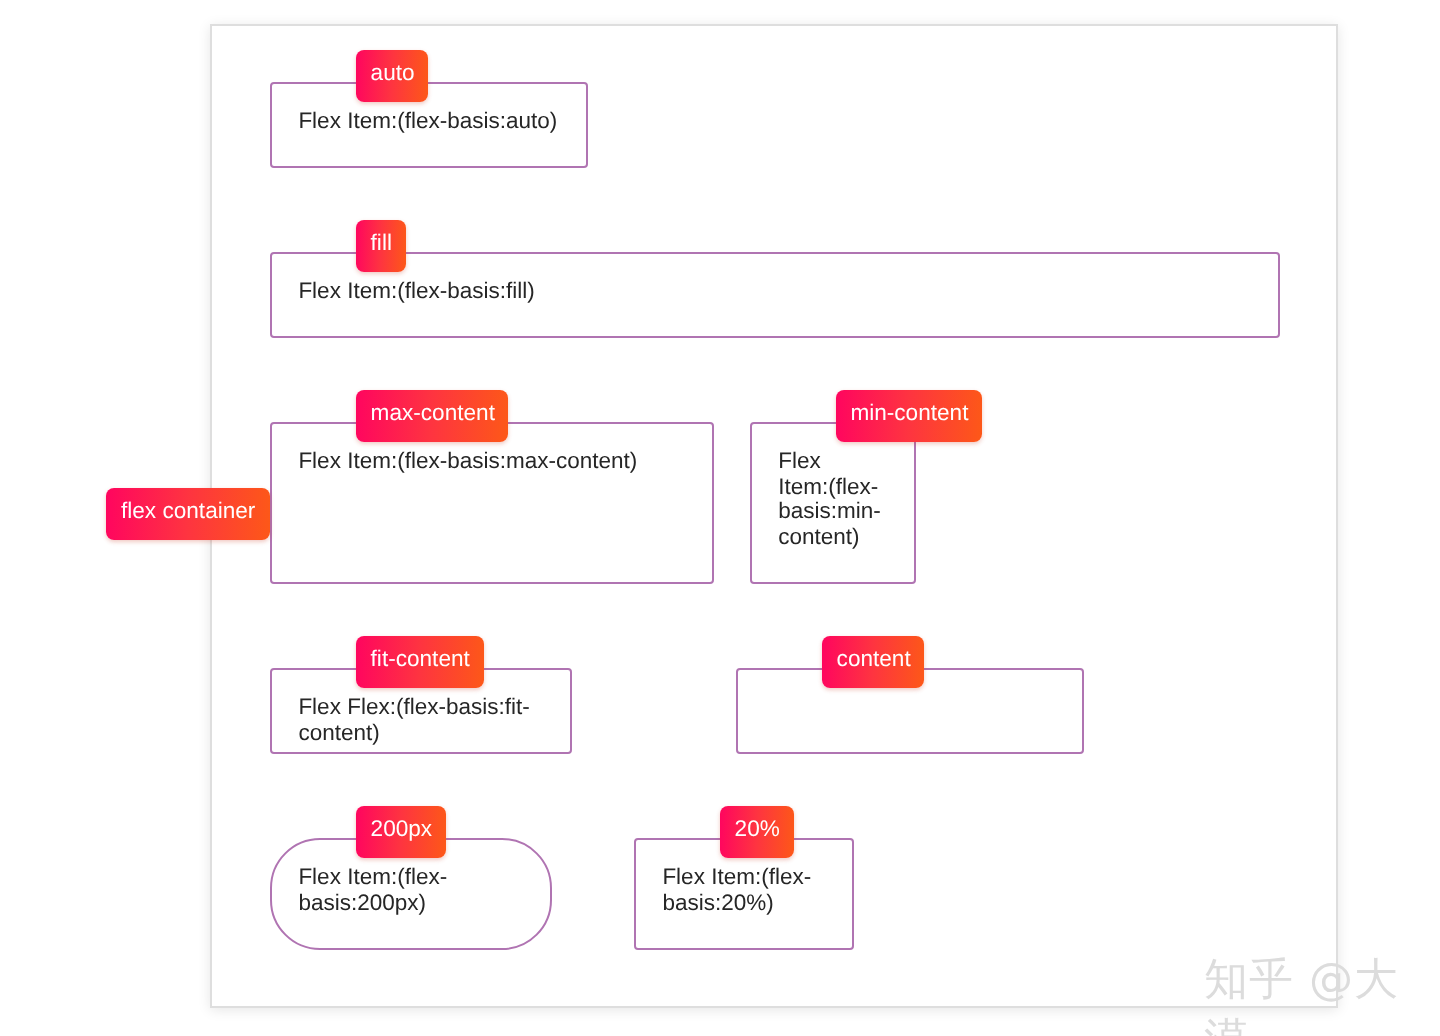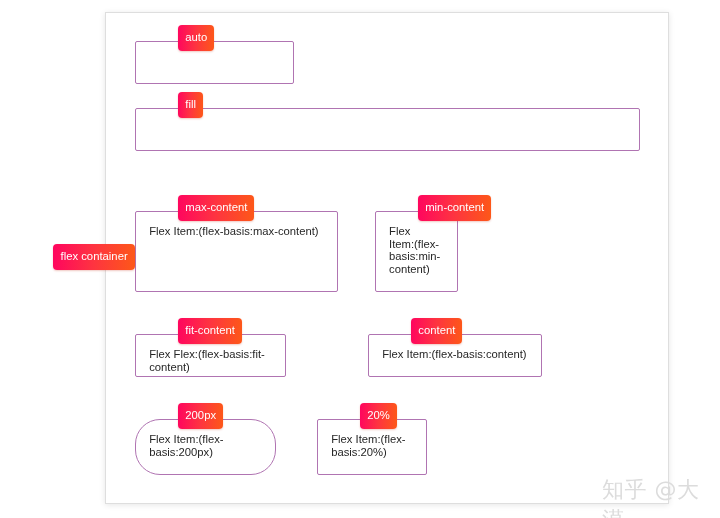--- a/index.html
+++ b/index.html
@@ -22,42 +22,43 @@
     font-family:"DejaVu Sans",sans-serif;}
 </style>
 </head>
 <body>
 
 <div class="stage">
   <span class="tag container-tag">flex container</span>
   <div class="flex-container">
     <div class="item" style="left:30.0px;top:29px;width:158.9px;height:43px;">
       <span class="tag lab">auto</span>
+      <span class="txt">Flex Item:(flex-basis:auto)</span>
     </div>
-    <div class="item" style="left:30.0px;top:96px;width:505.1px;height:43px;">
+    <div class="item" style="left:30.0px;top:114px;width:505.1px;height:43px;">
       <span class="tag lab">fill</span>
+      <span class="txt">Flex Item:(flex-basis:fill)</span>
     </div>
-    <div class="item" style="left:30.0px;top:199px;width:203px;height:81px;">
+    <div class="item" style="left:30.0px;top:199px;width:222px;height:81px;">
       <span class="tag lab">max-content</span>
       <span class="txt">Flex Item:(flex-basis:max-content)</span>
     </div>
     <div class="item" style="left:269.9px;top:199px;width:83px;height:81px;">
       <span class="tag lab">min-content</span>
       <span class="txt">Flex
 Item:(flex-
 basis:min-
 content)</span>
     </div>
     <div class="item" style="left:30.0px;top:322px;width:151px;height:43px;">
       <span class="tag lab">fit-content</span>
       <span class="txt">Flex Flex:(flex-basis:fit-content)</span>
     </div>
     <div class="item" style="left:263px;top:322px;width:174.1px;height:43px;">
       <span class="tag lab">content</span>
-      <span class="txt">Flex Item:(flex-basis:content)</span>
     </div>
     <div class="item" style="left:30.0px;top:407px;width:140.5px;height:55.6px;border-radius:25px;">
       <span class="tag lab">200px</span>
       <span class="txt">Flex Item:(flex-
 basis:200px)</span>
     </div>
     <div class="item" style="left:212.0px;top:407px;width:110.1px;height:56px;padding-left:12px;">
       <span class="tag lab">20%</span>
       <span class="txt">Flex Item:(flex-
 basis:20%)</span>

